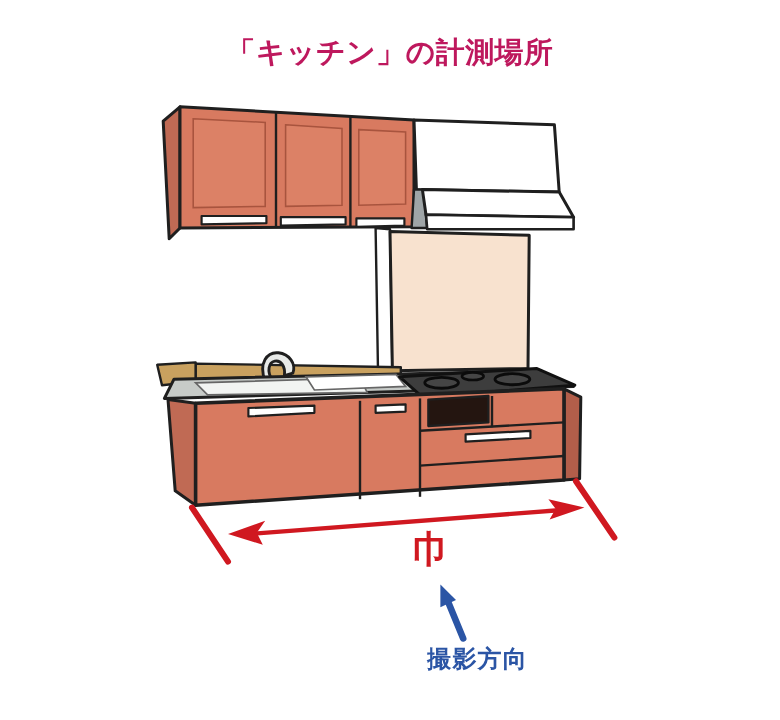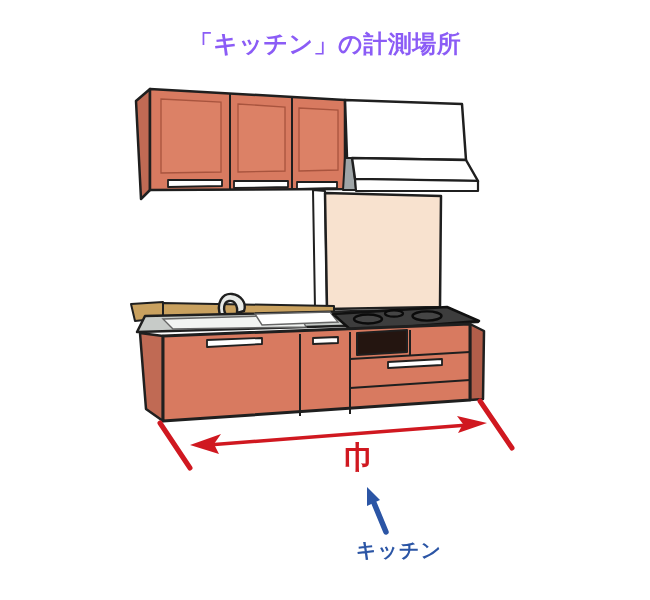--- a/index.html
+++ b/index.html
@@ -2,21 +2,21 @@
 <html><head>
 <meta charset="utf-8">
 <style>
   html,body{margin:0;padding:0;background:#ffffff;}
   #stage{
     position:relative;width:650px;height:600px;background:#ffffff;
     font-family:"Liberation Sans","DejaVu Sans",sans-serif;overflow:hidden;
   }
   #title{
     position:absolute;top:28px;left:0;width:650px;text-align:center;
-    font-size:24px;font-weight:700;color:#8b5cf6;letter-spacing:0.5px;
+    font-size:24px;font-weight:700;color:#be185d;letter-spacing:0.5px;
   }
   #diagram-svg{position:absolute;top:0;left:0;}
   .o{stroke:#1f1f1f;stroke-linejoin:round;}
   .panel-line{stroke:#a8543e;stroke-width:1.3;fill:#dc8166;}
   #width-label{
     position:absolute;left:344px;top:442px;font-size:31px;font-weight:700;
     color:#d01820;line-height:1;
   }
   #direction-label{
     position:absolute;left:356px;top:538px;font-size:20px;font-weight:700;
@@ -106,15 +106,15 @@
     </g>
 
     <g>
       <line x1="386" y1="532" x2="374" y2="503" stroke="#2b55a5" stroke-width="5.5" stroke-linecap="round"></line>
       <polygon points="367,487 380,500 367,506" fill="#2b55a5"></polygon>
     </g>
   </svg>
 
   <div id="width-label">巾</div>
 
-  <div id="direction-label">キッチン</div>
+  <div id="direction-label">撮影方向</div>
 
 </div>
 
 </body></html>

